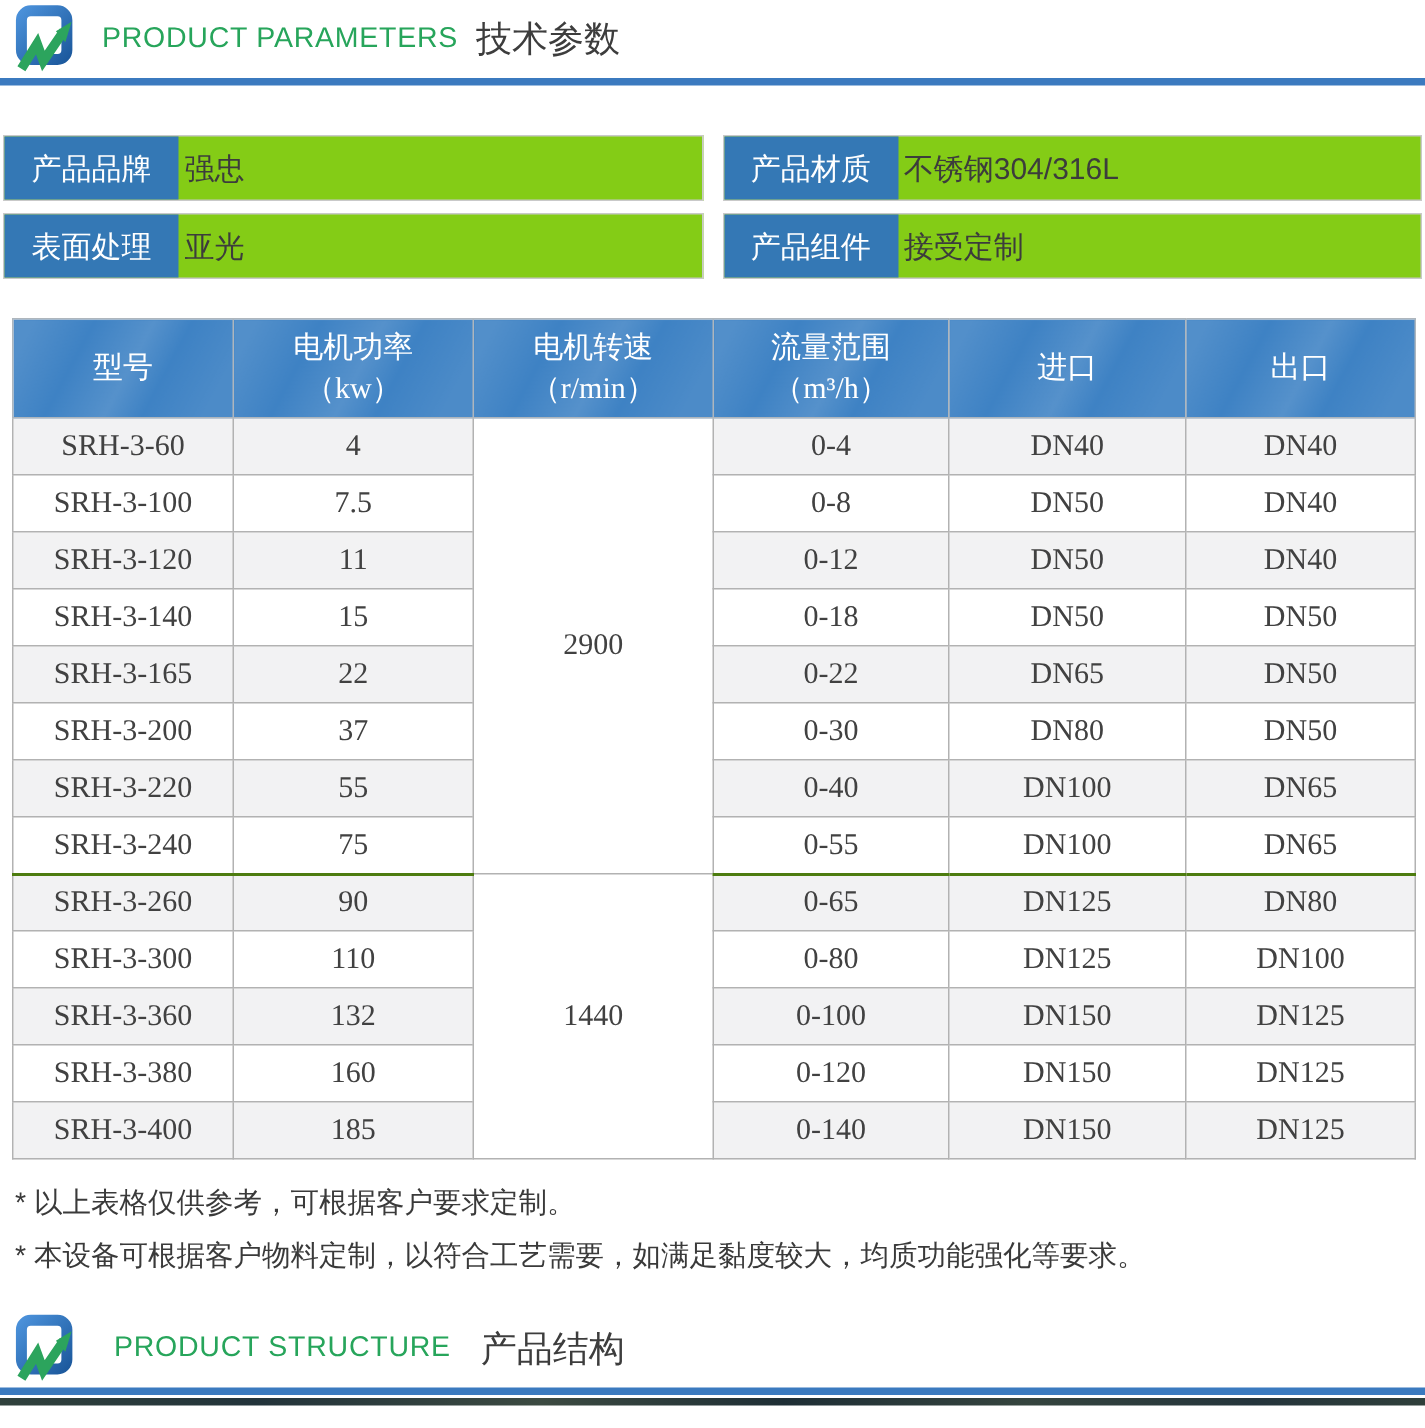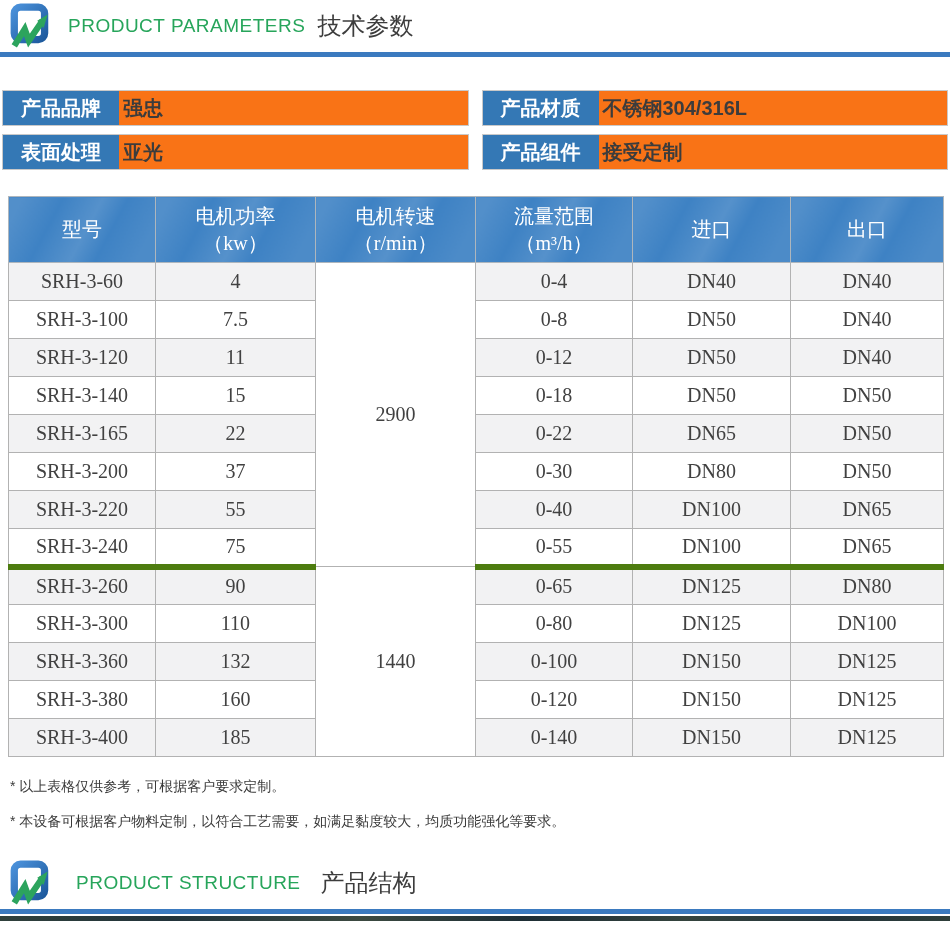--- a/index.html
+++ b/index.html
@@ -12,21 +12,21 @@
   .sec-header { display:flex; align-items:center; height:44px; padding:8px 0 0 8px; }
   .logo { width:46px; height:46px; flex:0 0 46px; }
   .sec-title-en { color:#27a55b; font-size:19px; margin-left:14px; letter-spacing:0.5px; white-space:nowrap; }
   .sec-title-zh { color:#3d3d3d; font-size:24px; margin-left:12px; white-space:nowrap; }
   .divider { height:5px; background:#3b7abf; margin-top:8px; }
 
   .info-grid {
     display:grid; grid-template-columns:1fr 1fr; column-gap:13px; row-gap:8px;
     margin:33px 2px 0 2px;
   }
-  .info-box { display:flex; border:1px solid #c9c9c9; height:36px; background:#f97316;font-weight:bold; }
+  .info-box { display:flex; border:1px solid #c9c9c9; height:44px; background:#84cc16; }
   .info-label {
     width:116px; flex:0 0 116px; background:#3478b5; color:#fff;
     display:flex; align-items:center; justify-content:center; font-size:20px;
   }
   .info-value { flex:1; display:flex; align-items:center; padding-left:4px; font-size:20px; color:#3c3c3c; }
 
   table.spec { border-collapse:collapse; margin:26px 7px 0 8px; width:935px; table-layout:fixed;font-family:Liberation Serif, serif; }
   table.spec th {
     background:#3e82c4;
     background-image:linear-gradient(118deg, rgba(255,255,255,0.10) 8%, rgba(255,255,255,0) 30%, rgba(255,255,255,0.12) 52%, rgba(255,255,255,0) 66%, rgba(255,255,255,0.07) 88%);
@@ -34,24 +34,24 @@
     border:1px solid #aeb6bd; line-height:27px; padding:0;
   }
   table.spec th .sub { display:block; }
   table.spec th .sub:empty { display:none; }
   table.spec td {
     border:1px solid #b2b2b2; height:38px; text-align:center;
     font-size:20px; color:#414141; padding:0; background:#ffffff;
   }
   tbody tr:nth-child(odd) td { background:#f2f2f3; }
   td.merged { background:#ffffff !important; font-size:20px; }
-  tr.group-end td { border-bottom:6px solid #4d7c0f;margin-top:13px; }
+  tr.group-end td { border-bottom:2px solid #4d7c0f;margin-top:13px; }
 
   .notes { margin:12px 0 0 10px; }
-  .note { font-size:14px; color:#3a3a3a; line-height:35px; white-space:nowrap; }
+  .note { font-size:19px; color:#3a3a3a; line-height:35px; white-space:nowrap; }
 
   .sec-header.bottom { margin-top:18px;gap:8px; }
   .photo-edge {
     height:5px; margin-top:2px;
     background:linear-gradient(90deg,#30413c 0%,#22333a 18%,#3c4a41 38%,#1e2e35 55%,#35443e 72%,#24343b 88%,#2f3f3a 100%);
   }
 </style>
 </head>
 <body>
 

